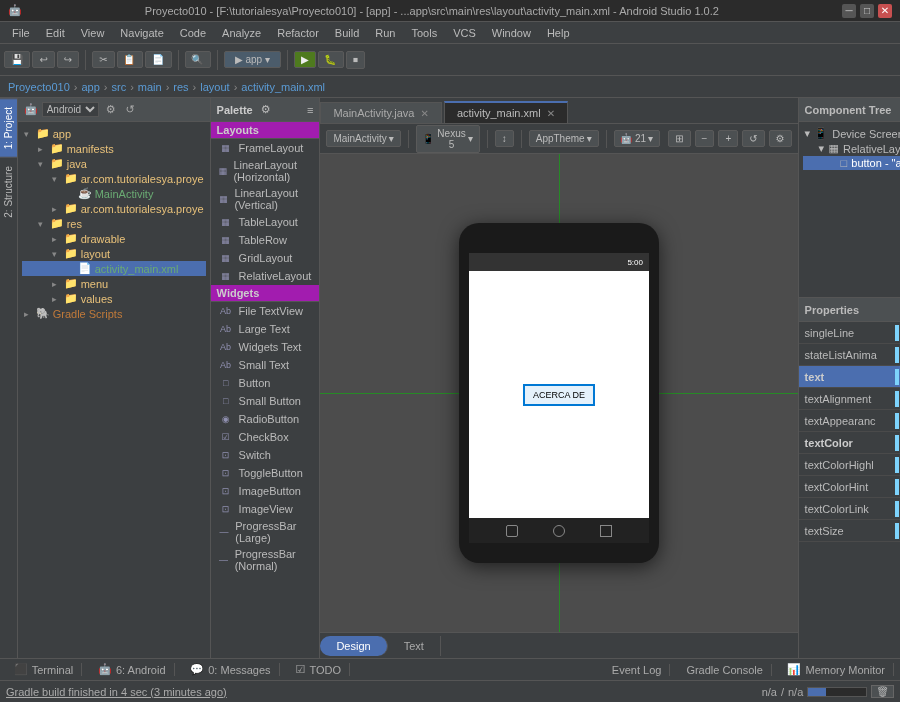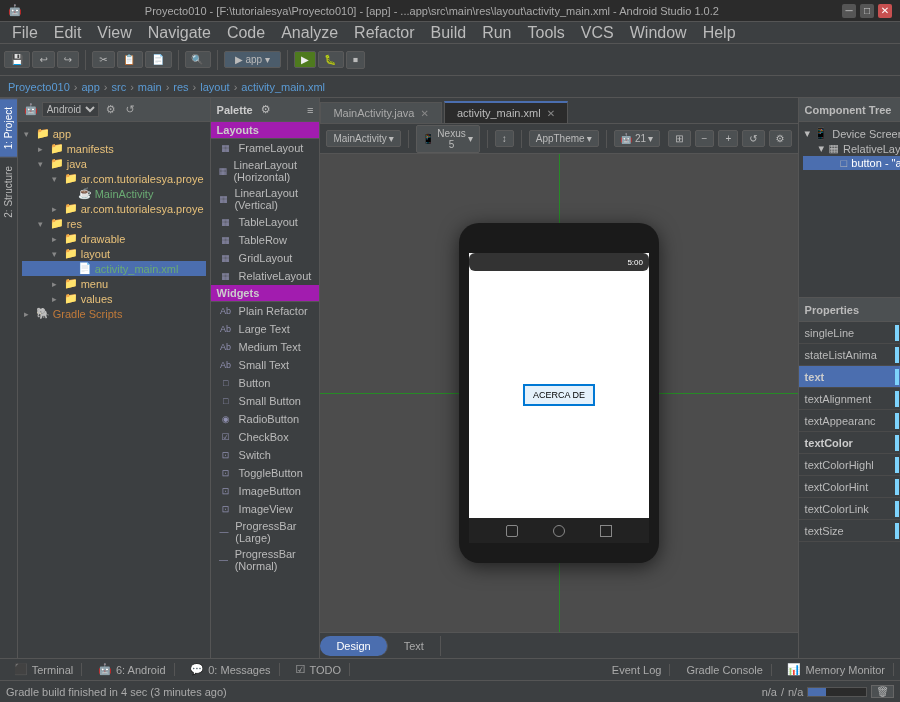--- a/index.html
+++ b/index.html
@@ -29,21 +29,21 @@
       background: #3c3f41;
       display: flex;
       align-items: center;
       padding: 0 4px;
       border-bottom: 1px solid #555;
     }
     .menu-item {
       padding: 2px 8px;
       cursor: pointer;
       color: #bbbbbb;
-      font-size: 16px;
+      font-size: 11px;
     }
 
     
     .toolbar {
       height: 32px;
       background: #3c3f41;
       display: flex;
       align-items: center;
       padding: 0 4px;
       gap: 2px;
@@ -223,21 +223,20 @@
     }
     .phone-status-bar {
       height: 18px;
       background: #333;
       display: flex;
       align-items: center;
       justify-content: flex-end;
       padding: 0 6px;
       font-size: 8px;
       color: #fff;
-      border-radius: 6px;
     }
     .phone-content {
       width: 100%;
       height: calc(100% - 18px - 25px);
       background: #ffffff;
       position: relative;
       padding-left: 16px;
     }
     .phone-btn-widget {
       position: absolute;
@@ -390,21 +389,21 @@
       height: 22px;
       background: #3c3f41;
       display: flex;
       align-items: center;
       padding: 2px 6px;
       border-top: 1px solid #555;
       font-size: 11px;
       color: #aaa;
       gap: 2px;
     }
-    .build-msg { flex: 1; }
+    .build-msg { flex: 1; text-decoration: underline; }
     .memory-area { display: flex; align-items: center; gap: 4px; }
     .mem-bar { width: 60px; height: 10px; background: #2b2b2b; border: 1px solid #555; position: relative; }
     .mem-fill { height: 100%; background: #4b6eaf; }
 
     
     .h-guide {
       position: absolute;
       width: 100%;
       height: 1px;
       background: rgba(0,200,0,0.5);
@@ -602,29 +601,29 @@
           <span class="palette-item-icon">▦</span>
           <span>GridLayout</span>
         </div>
         <div class="palette-item">
           <span class="palette-item-icon">▦</span>
           <span>RelativeLayout</span>
         </div>
         <div class="palette-section">Widgets</div>
         <div class="palette-item">
           <span class="palette-item-icon">Ab</span>
-          <span>Plain Refactor</span>
+          <span>File TextView</span>
         </div>
         <div class="palette-item">
           <span class="palette-item-icon">Ab</span>
           <span>Large Text</span>
         </div>
         <div class="palette-item">
           <span class="palette-item-icon">Ab</span>
-          <span>Medium Text</span>
+          <span>Widgets Text</span>
         </div>
         <div class="palette-item">
           <span class="palette-item-icon">Ab</span>
           <span>Small Text</span>
         </div>
         <div class="palette-item">
           <span class="palette-item-icon">□</span>
           <span>Button</span>
         </div>
         <div class="palette-item">

